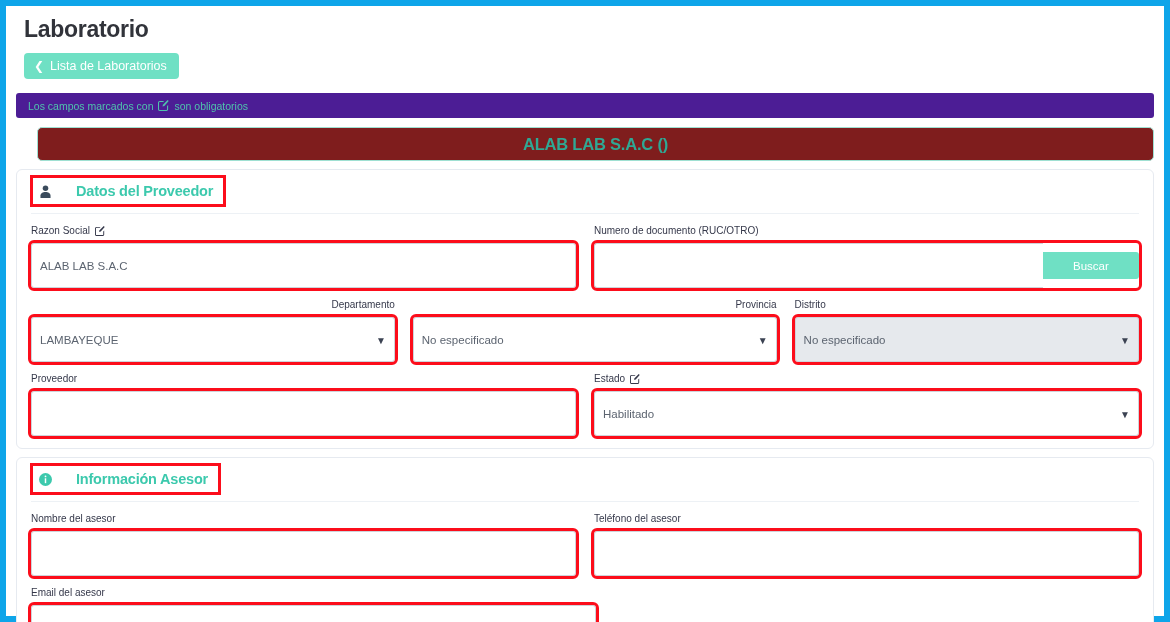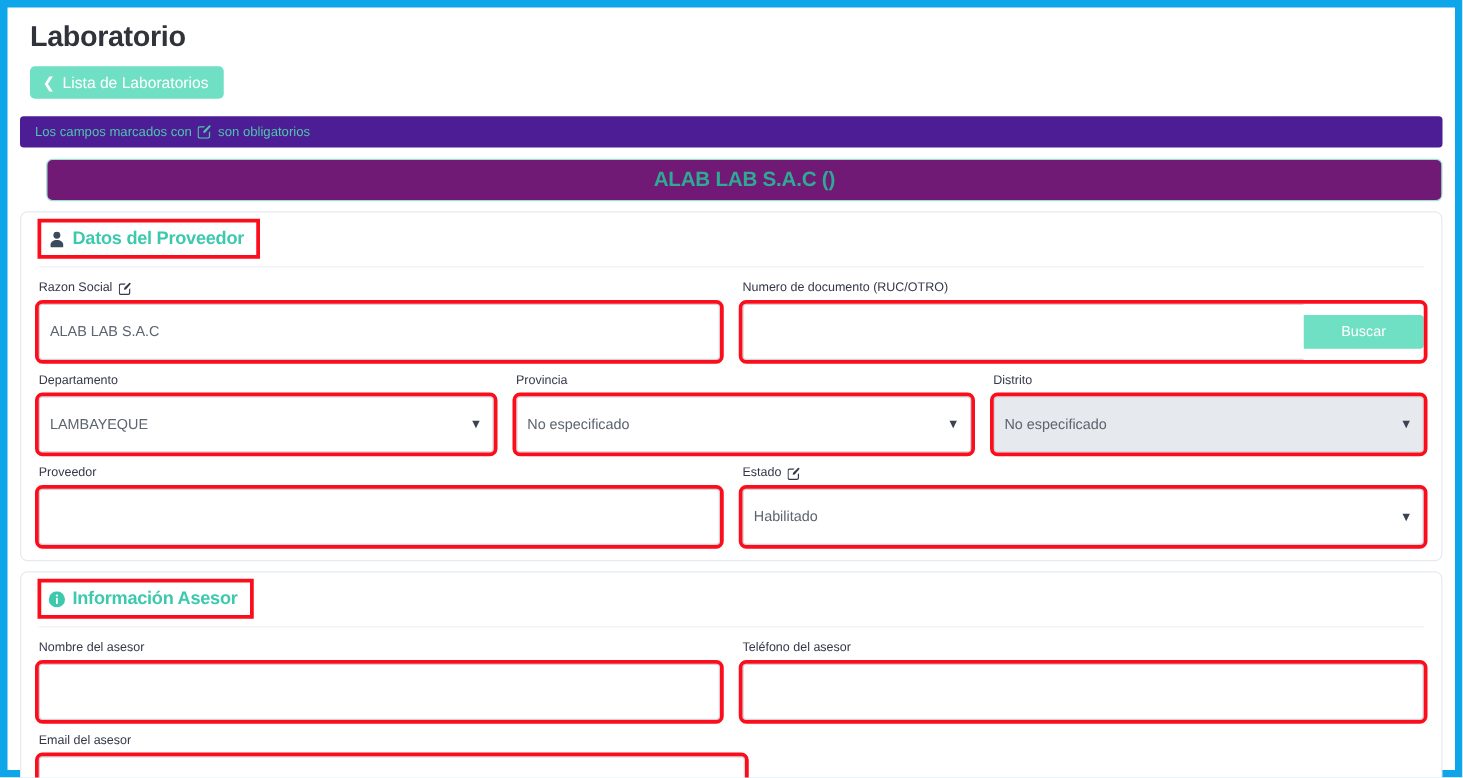--- a/index.html
+++ b/index.html
@@ -57,21 +57,21 @@
     height: 25px;
     display: flex;
     align-items: center;
     padding-left: 12px;
     gap: 5px;
   }
 
   .lab-banner {
     margin-top: 9px;
     height: 34px;
-    background: #701a75;
+    background: #7f1d1d;
     border: 1px solid #9fe0d2;
     border-radius: 5px;
     display: flex;
     align-items: center;
     justify-content: center;
     color: #2fa894;
     font-weight: bold;
     font-size: 16.5px;
     letter-spacing: -0.2px;
     margin-left: 21px;
@@ -81,21 +81,21 @@
   .card {
     margin-top: 8px;
     border: 1px solid #e6eaf0;
     border-radius: 6px;
     background: #ffffff;
     padding: 0 14px 12px 14px;
   }
   .card-head {
     display: flex;
     align-items: center;
-    gap: 6px;
+    gap: 24px;
     color: #3cc9ad;
     font-size: 14.5px;
     font-weight: bold;
     letter-spacing: -0.2px;
     padding: 11px 0 10px 2px;
     border-bottom: 1px solid #edf1f5;
     margin-bottom: 2px;
   }
   .card-head.hl {
     display: inline-flex;
@@ -110,21 +110,21 @@
     margin-top: 9px;
   }
 
   .row {
     display: flex;
     gap: 18px;
     margin-top: 10px;
   }
   .col { display: flex; flex-direction: column; }
   .col-6 { width: 565px; }
-  .col-4 { width: 375px; }
+  .col-4 { width: 375px; align-items: flex-end; }
   .col-4b { width: 355px; }
 
   .fld-label {
     font-size: 10px;
     color: #35384a;
     margin-bottom: 5px;
     display: flex;
     align-items: center;
     gap: 5px;
     line-height: 14px;

